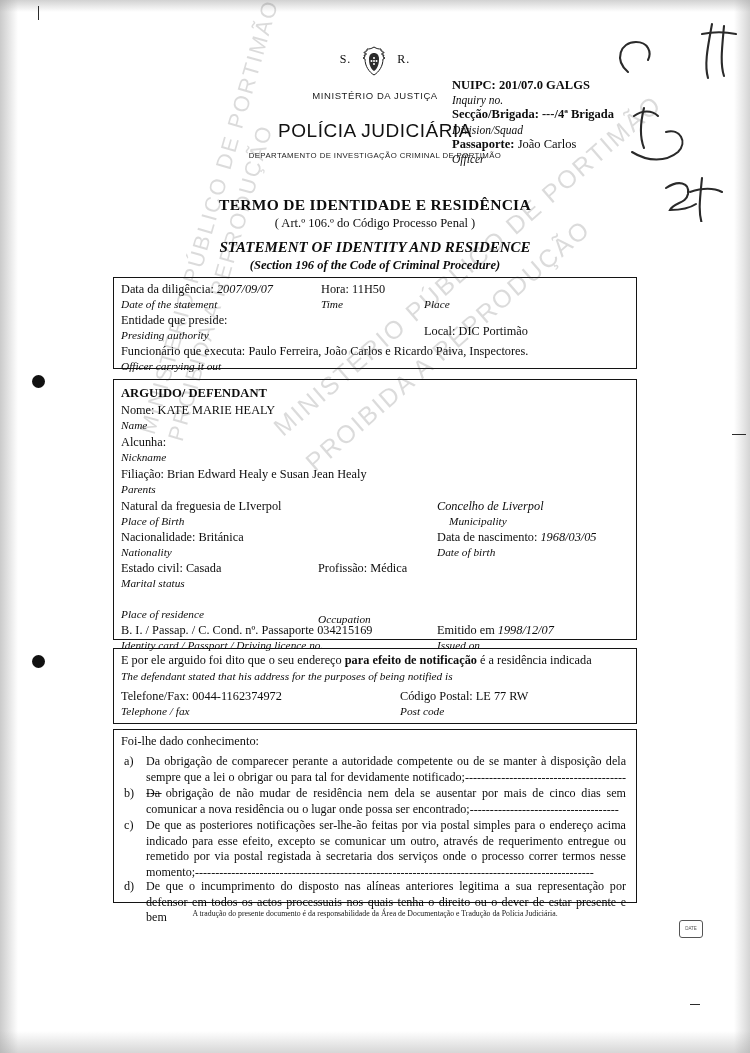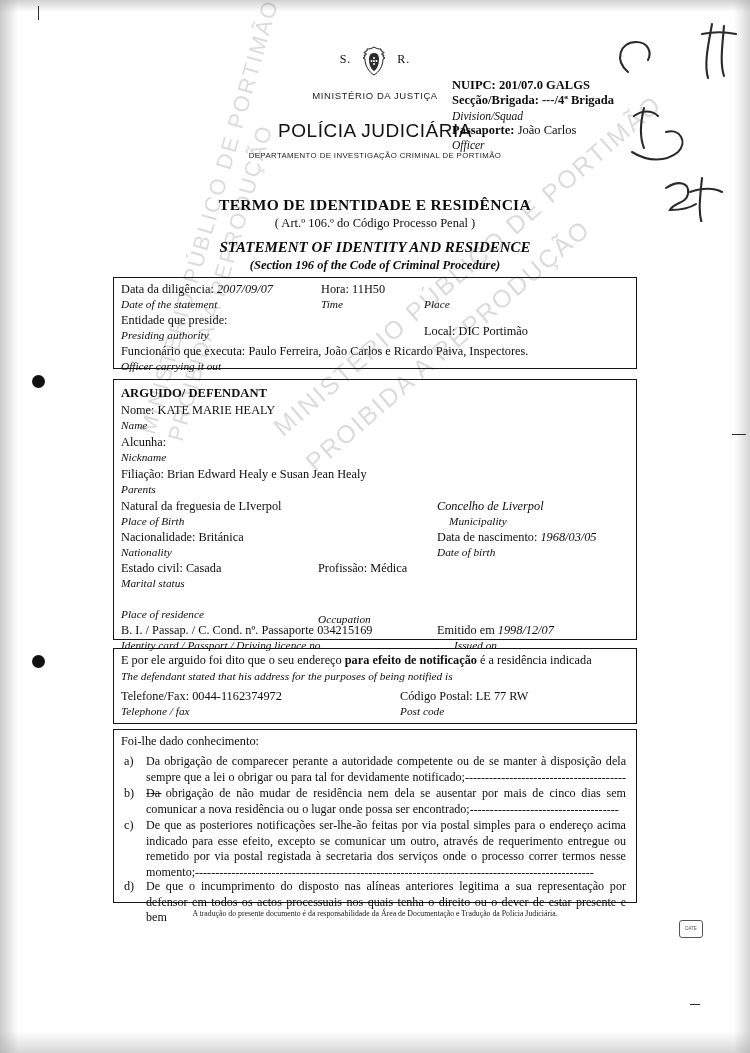--- a/index.html
+++ b/index.html
@@ -230,20 +230,21 @@
 
   <div class="ministerio">MINISTÉRIO DA JUSTIÇA</div>
   <div class="pj-title">POLÍCIA JUDICIÁRIA</div>
   <div class="dept">DEPARTAMENTO DE INVESTIGAÇÃO CRIMINAL DE PORTIMÃO</div>
 
   <div class="hdr-right">
     <div>
       <span class="b">NUIPC:</span>
       <span class="b">201/07.0 GALGS</span>
     </div>
+    <div class="it">Inquiry no.</div>
     <div>
       <span class="b">Secção/Brigada:</span>
       <span class="b">---/4ª Brigada</span>
     </div>
     <div class="it">Division/Squad</div>
     <div>
       <span class="b">Passaporte:</span>
       <span>João Carlos</span>
     </div>
     <div class="it">Officer</div>
@@ -352,21 +353,21 @@
 
   <div class="line" style="left:121px; top:624px;">
     <span>B. I. / Passap. / C. Cond. nº.</span>
     <span>Passaporte 034215169</span>
   </div>
   <div class="line" style="left:437px; top:624px;">
     <span>Emitido em</span>
     <span class="it">1998/12/07</span>
   </div>
   <div class="line it sm" style="left:121px; top:640px;">Identity card / Passport / Driving licence no.</div>
-  <div class="line it sm" style="left:454px; top:640px;">Issued on</div>
+  <div class="line it sm" style="left:437px; top:640px;">Issued on</div>
 
   <div class="box box3"></div>
   <div class="line" style="left:121px; top:654px;">
     <span>E por ele arguido foi dito que o seu endereço </span><span class="bold">para efeito de notificação</span><span> é a residência indicada</span>
   </div>
   <div class="line it sm" style="left:121px; top:671px;">The defendant stated that his address for the purposes of being notified is</div>
 
   <div class="line" style="left:121px; top:690px;">
     <span>Telefone/Fax:</span>
     <span>0044-1162374972</span>

